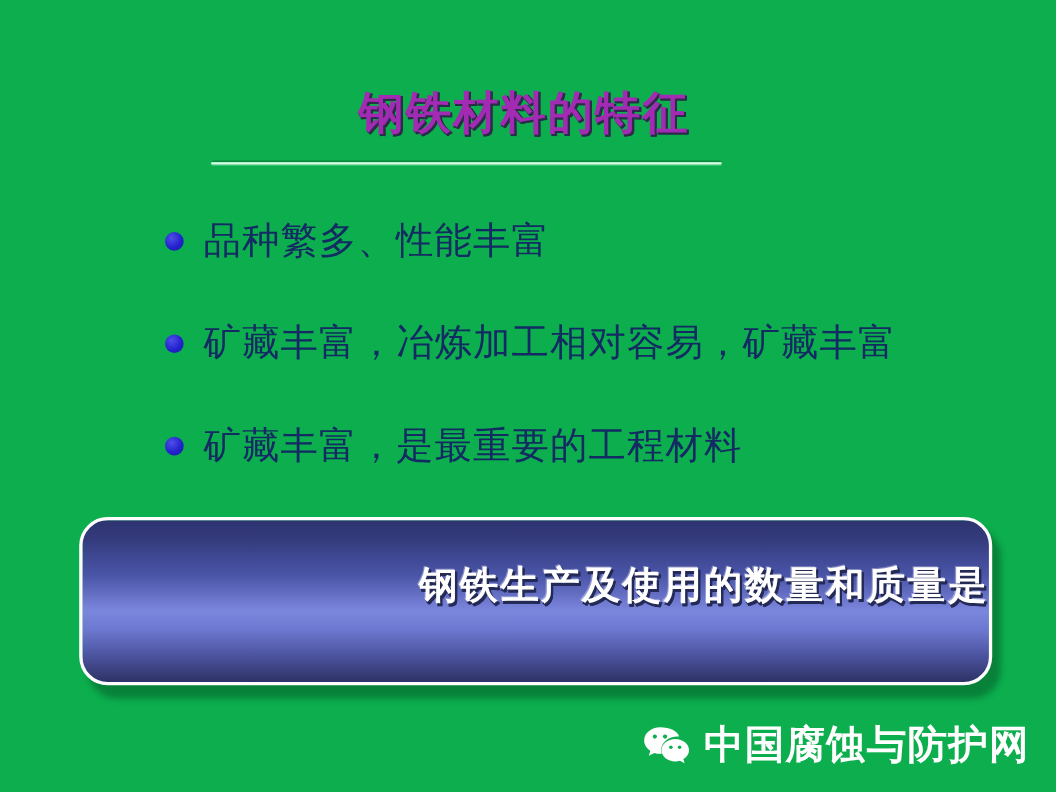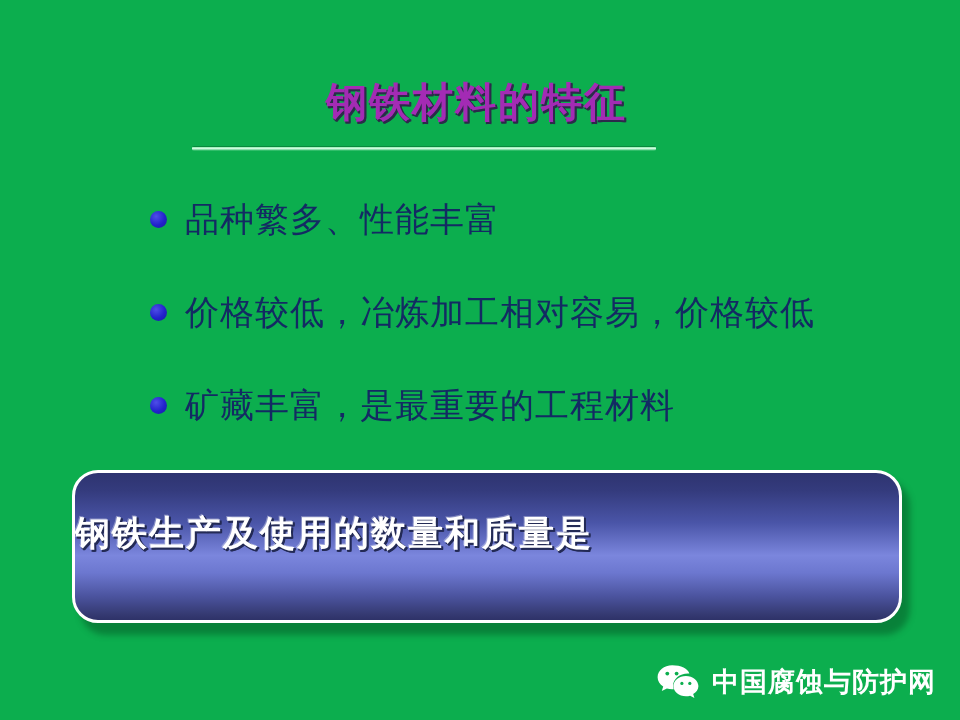--- a/index.html
+++ b/index.html
@@ -113,21 +113,21 @@
         #2e3470 0%,
         #343b7d 12%,
         #4a55a8 34%,
         #7b86dd 56%,
         #6c77cf 68%,
         #4b539e 84%,
         #353a72 96%,
         #2e3268 100%);
     display: flex;
     flex-direction: column;
-    align-items: flex-start;
+    align-items: flex-end;
     justify-content: center;
     overflow: hidden;
   }
   .callout-line {
     font-family: "DejaVu Serif", "Liberation Serif", serif;
     font-size: 35px;
     font-weight: bold;
     color: #ffffff;
     letter-spacing: 2px;
     line-height: 1.1;
@@ -149,21 +149,21 @@
     align-items: center;
   }
   #wechat-icon {
     width: 44px;
     height: 40px;
     margin-right: 12px;
     flex: 0 0 auto;
   }
   #brand-name {
     font-family: "DejaVu Sans", "Liberation Sans", sans-serif;
-    font-size: 27px;
+    font-size: 36px;
     font-weight: bold;
     color: #ffffff;
     letter-spacing: 1px;
     white-space: nowrap;
   }
 </style>
 </head>
 <body>
 
 <div id="slide">
@@ -175,21 +175,21 @@
 
   <div id="bullet-list">
 
     <div class="bullet-row">
       <span class="bullet-dot"></span>
       <span class="bullet-text">品种繁多、性能丰富</span>
     </div>
 
     <div class="bullet-row">
       <span class="bullet-dot"></span>
-      <span class="bullet-text">价格较低，冶炼加工相对容易，价格较低</span>
+      <span class="bullet-text">矿藏丰富，冶炼加工相对容易，矿藏丰富</span>
     </div>
 
     <div class="bullet-row">
       <span class="bullet-dot"></span>
       <span class="bullet-text">矿藏丰富，是最重要的工程材料</span>
     </div>
 
   </div>
 
   <div id="callout-shadow"></div>

